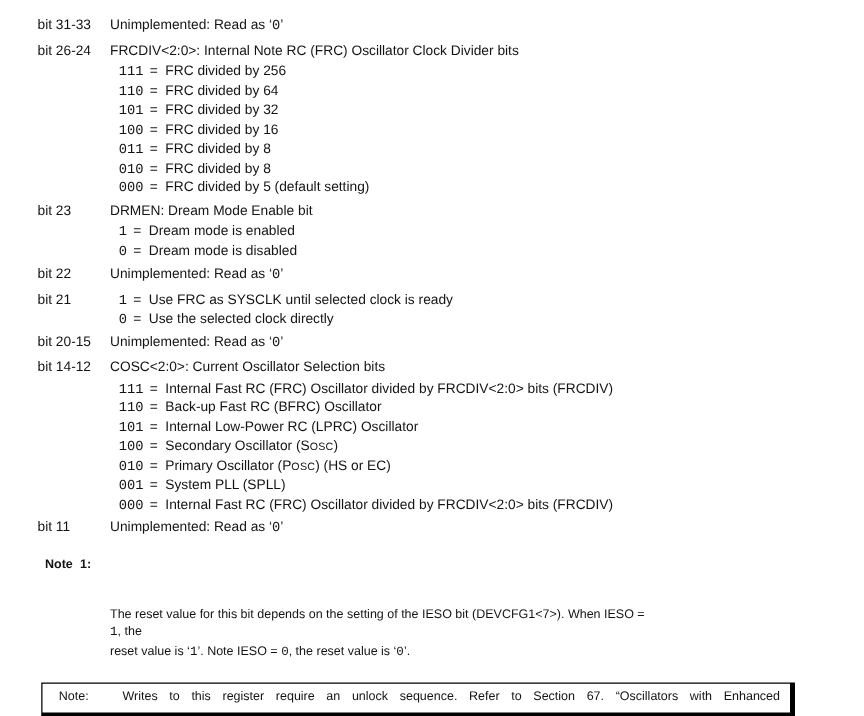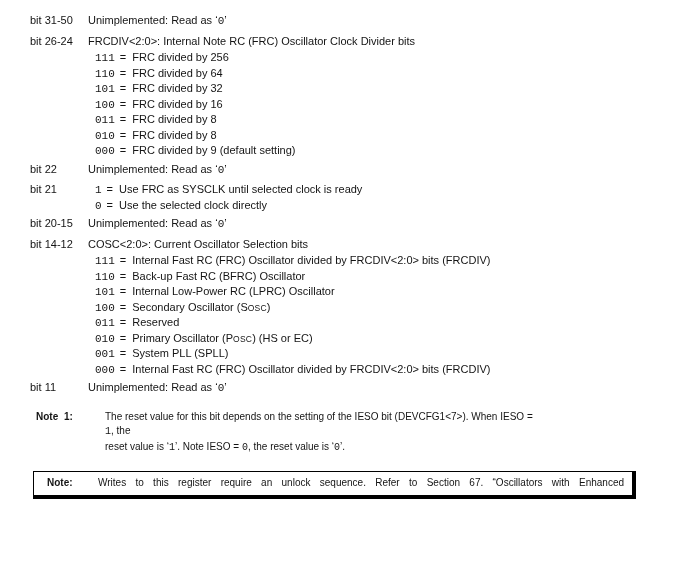--- a/index.html
+++ b/index.html
@@ -23,63 +23,71 @@
   .bit-value { padding-left: 7px; }
 
   
   .s-b  { font-weight: normal; }
   .s-c  { font-family: "Liberation Mono", monospace; }
   .s-eq { padding: 0 6px 0 5px; }
   .s-sc { font-size: 8.5px; letter-spacing: 0.2px; }
   .s-supb { font-weight: bold; font-size: 8px; position: relative; top: -3.5px; }
 
   
-  .note1 { display: flex; margin: 12px 0 0 36px; font-size: 10px; line-height: 14.5px; gap: 17px; }
+  .note1 { display: flex; margin: 12px 0 0 36px; font-size: 10px; line-height: 14.5px; }
   .note1-label { width: 52px; flex: 0 0 52px; font-weight: bold; word-spacing: 3px; }
-  .note1-text { width: 432px; }
+  .note1-text { width: 432px; margin-top: 40px; }
 
   
   .note-box {
     display: flex;
     box-sizing: border-box;
     margin: 16px 0 0 33px;
     width: 603px;
     border: 1px solid #000;
     border-right-width: 4px;
     border-bottom-width: 4px;
     padding: 3px 8px 5px 13px;
     font-size: 10px;
     line-height: 15px;
   }
-  .note-box-label { width: 51px; flex: 0 0 51px; font-weight: bold; }
+  .note-box-label { width: 51px; flex: 0 0 51px; font-weight: normal; }
   .note-box-text { flex: 1; min-width: 0; }
   .note-box-text .seg-line:first-child { text-align: justify; text-align-last: justify; }
 </style>
 </head>
 <body style="background: rgb(255, 255, 255); color: rgb(20, 20, 20);">
 
 <div class="page">
   <div class="bit-list">
       <div class="bit-row">
-        <div class="bit-label">bit 31-50</div>
+        <div class="bit-label">bit 31-33</div>
         <div class="bit-body">
           <div class="bit-head"><span class="s-b">Unimplemented:</span><span> Read as ‘</span><span class="s-c">0</span><span>’</span></div>
         </div>
       </div>
       <div class="bit-row">
         <div class="bit-label">bit 26-24</div>
         <div class="bit-body">
           <div class="bit-head"><span class="s-b">FRCDIV&lt;2:0&gt;:</span><span> Internal Note RC (FRC) Oscillator Clock Divider bits</span></div>
           <div class="bit-value"><span class="s-c">111</span><span class="s-eq">=</span><span>FRC divided by 256</span></div>
           <div class="bit-value"><span class="s-c">110</span><span class="s-eq">=</span><span>FRC divided by 64</span></div>
           <div class="bit-value"><span class="s-c">101</span><span class="s-eq">=</span><span>FRC divided by 32</span></div>
           <div class="bit-value"><span class="s-c">100</span><span class="s-eq">=</span><span>FRC divided by 16</span></div>
           <div class="bit-value"><span class="s-c">011</span><span class="s-eq">=</span><span>FRC divided by 8</span></div>
           <div class="bit-value"><span class="s-c">010</span><span class="s-eq">=</span><span>FRC divided by 8</span></div>
-          <div class="bit-value"><span class="s-c">000</span><span class="s-eq">=</span><span>FRC divided by 9 (default setting)</span></div>
+          <div class="bit-value"><span class="s-c">000</span><span class="s-eq">=</span><span>FRC divided by 5 (default setting)</span></div>
+        </div>
+      </div>
+      <div class="bit-row">
+        <div class="bit-label">bit 23</div>
+        <div class="bit-body">
+          <div class="bit-head"><span class="s-b">DRMEN:</span><span> Dream Mode Enable bit</span></div>
+          <div class="bit-value"><span class="s-c">1</span><span class="s-eq">=</span><span>Dream mode is enabled</span></div>
+          <div class="bit-value"><span class="s-c">0</span><span class="s-eq">=</span><span>Dream mode is disabled</span></div>
         </div>
       </div>
       <div class="bit-row">
         <div class="bit-label">bit 22</div>
         <div class="bit-body">
           <div class="bit-head"><span class="s-b">Unimplemented:</span><span> Read as ‘</span><span class="s-c">0</span><span>’</span></div>
         </div>
       </div>
       <div class="bit-row">
         <div class="bit-label">bit 21</div>
@@ -95,21 +103,20 @@
         </div>
       </div>
       <div class="bit-row">
         <div class="bit-label">bit 14-12</div>
         <div class="bit-body">
           <div class="bit-head"><span class="s-b">COSC&lt;2:0&gt;:</span><span> Current Oscillator Selection bits</span></div>
           <div class="bit-value"><span class="s-c">111</span><span class="s-eq">=</span><span>Internal Fast RC (FRC) Oscillator divided by FRCDIV&lt;2:0&gt; bits (FRCDIV)</span></div>
           <div class="bit-value"><span class="s-c">110</span><span class="s-eq">=</span><span>Back-up Fast RC (BFRC) Oscillator</span></div>
           <div class="bit-value"><span class="s-c">101</span><span class="s-eq">=</span><span>Internal Low-Power RC (LPRC) Oscillator</span></div>
           <div class="bit-value"><span class="s-c">100</span><span class="s-eq">=</span><span>Secondary Oscillator (S</span><span class="s-sc">OSC</span><span>)</span></div>
-          <div class="bit-value"><span class="s-c">011</span><span class="s-eq">=</span><span>Reserved</span></div>
           <div class="bit-value"><span class="s-c">010</span><span class="s-eq">=</span><span>Primary Oscillator (P</span><span class="s-sc">OSC</span><span>) (HS or EC)</span></div>
           <div class="bit-value"><span class="s-c">001</span><span class="s-eq">=</span><span>System PLL (SPLL)</span></div>
           <div class="bit-value"><span class="s-c">000</span><span class="s-eq">=</span><span>Internal Fast RC (FRC) Oscillator divided by FRCDIV&lt;2:0&gt; bits (FRCDIV)</span></div>
         </div>
       </div>
       <div class="bit-row">
         <div class="bit-label">bit 11</div>
         <div class="bit-body">
           <div class="bit-head"><span class="s-b">Unimplemented:</span><span> Read as ‘</span><span class="s-c">0</span><span>’</span></div>
         </div>

